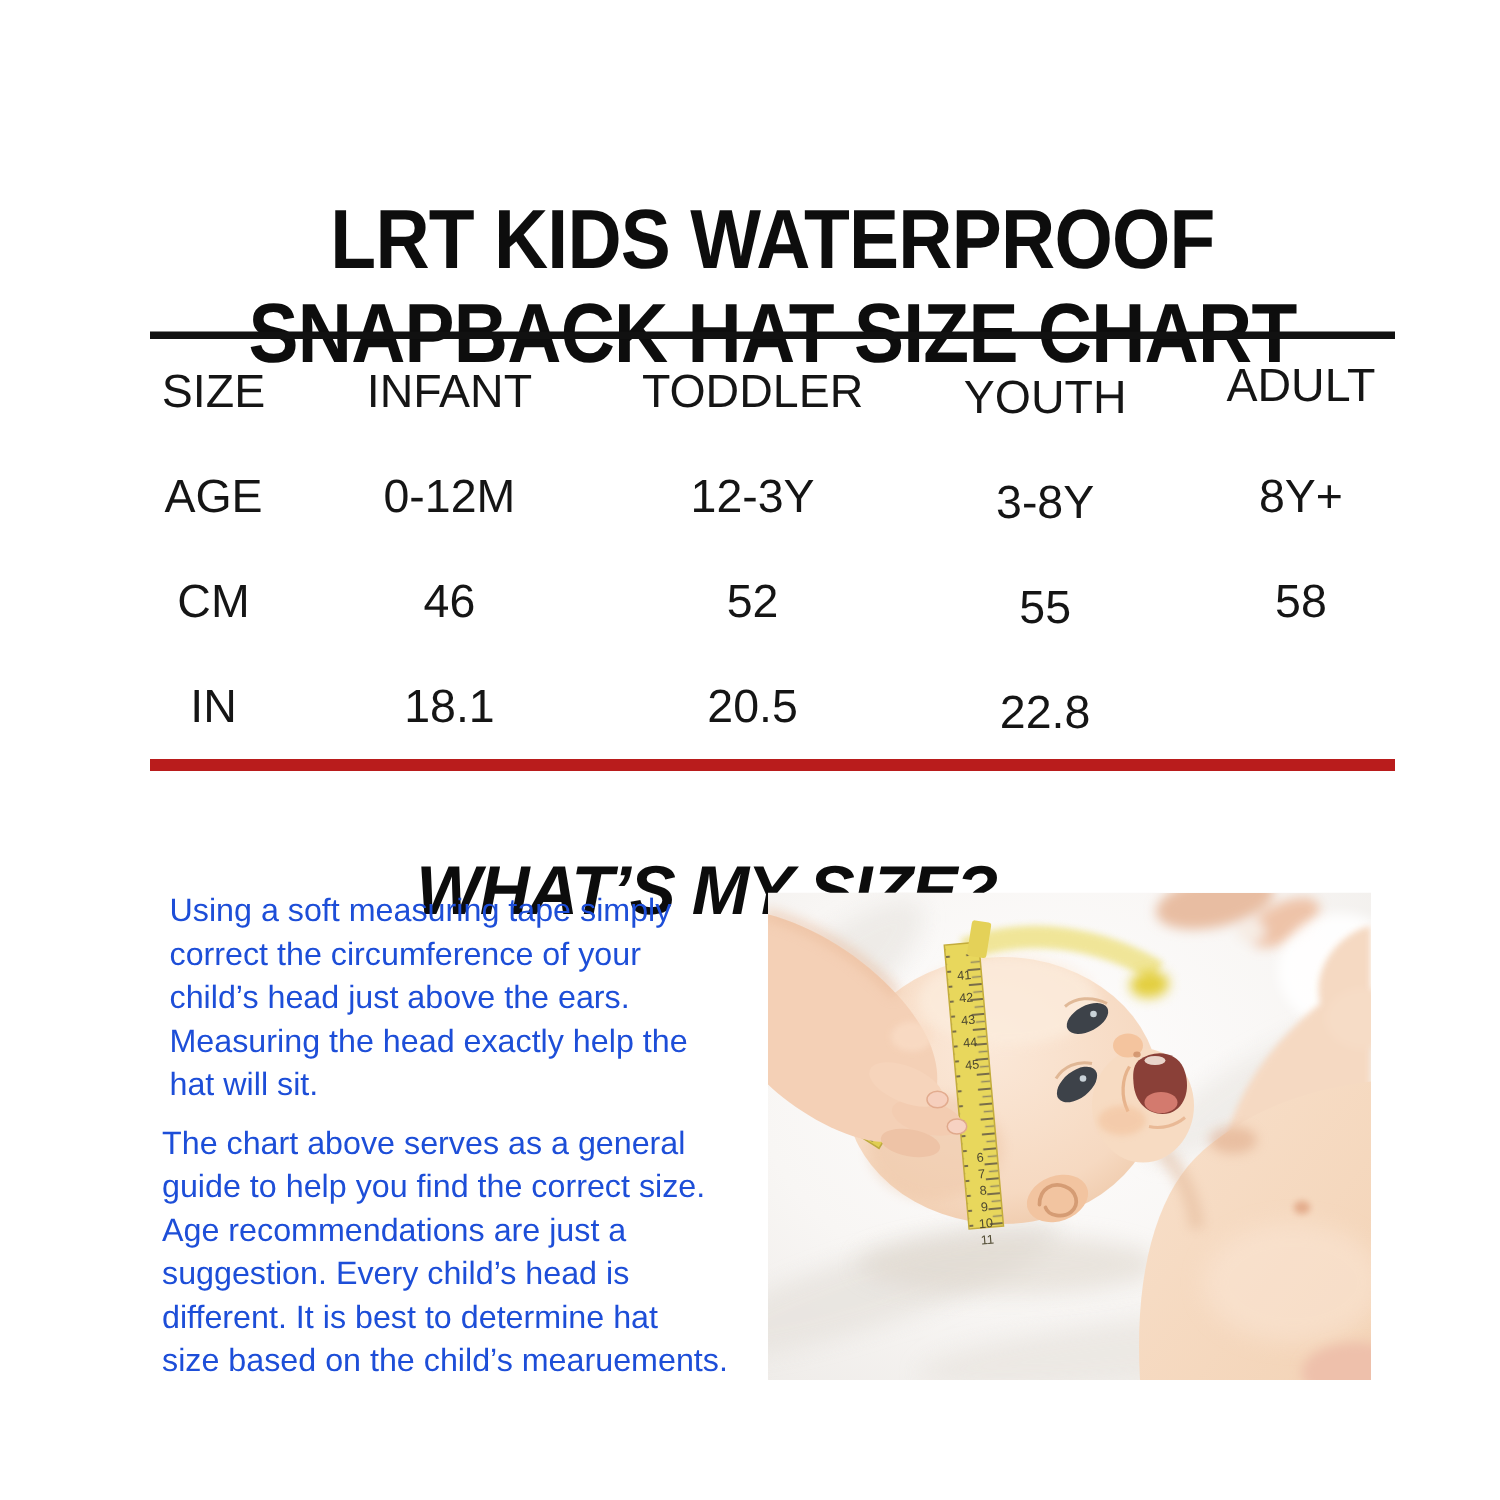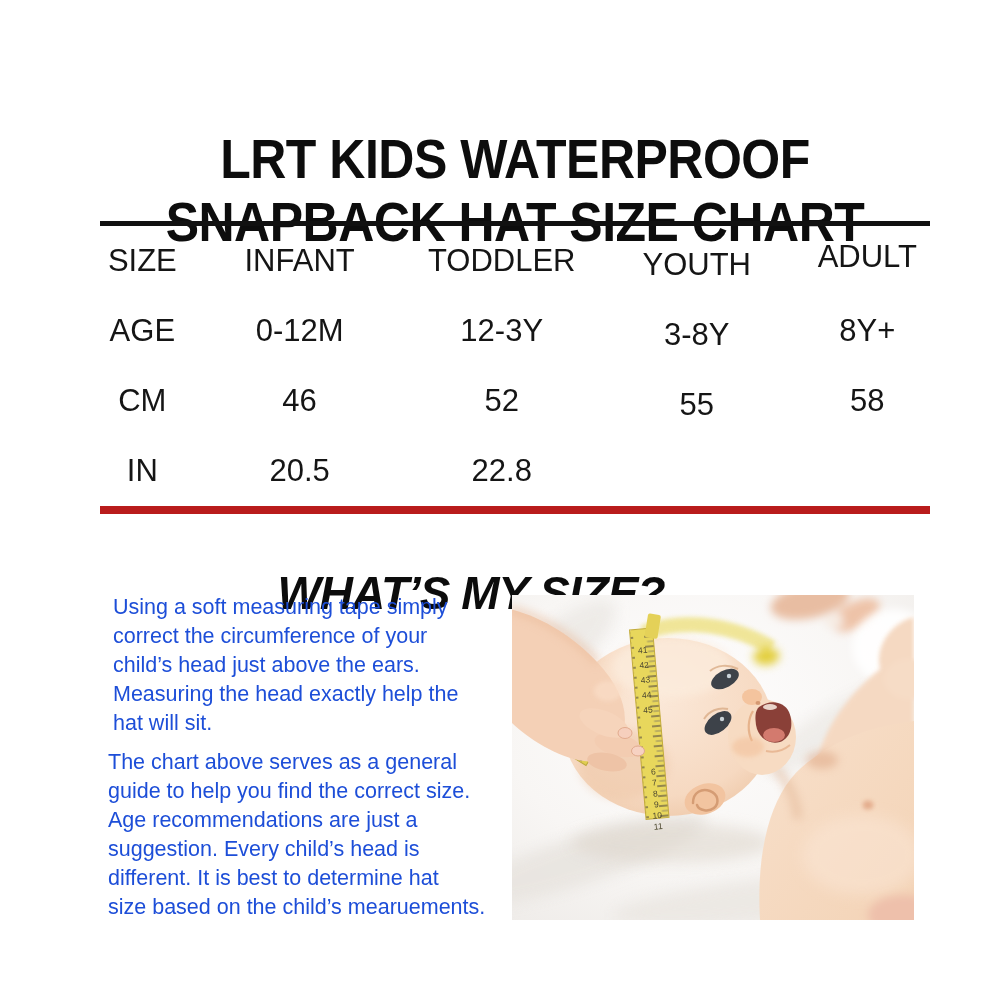--- a/index.html
+++ b/index.html
@@ -60,20 +60,21 @@
     <div>3-8Y</div>
     <div>8Y+</div>
 
     <div>CM</div>
     <div>46</div>
     <div>52</div>
     <div>55</div>
     <div>58</div>
 
     <div>IN</div>
+    <div>18.1</div>
     <div>20.5</div>
     <div>22.8</div>
   </div>
 
   <h2 class="whats">WHAT’S MY SIZE?</h2>
 
   <div class="copy">
     <div class="para">
       <div class="line">Using a soft measuring tape simply</div>
       <div class="line">correct the circumference of your</div>

